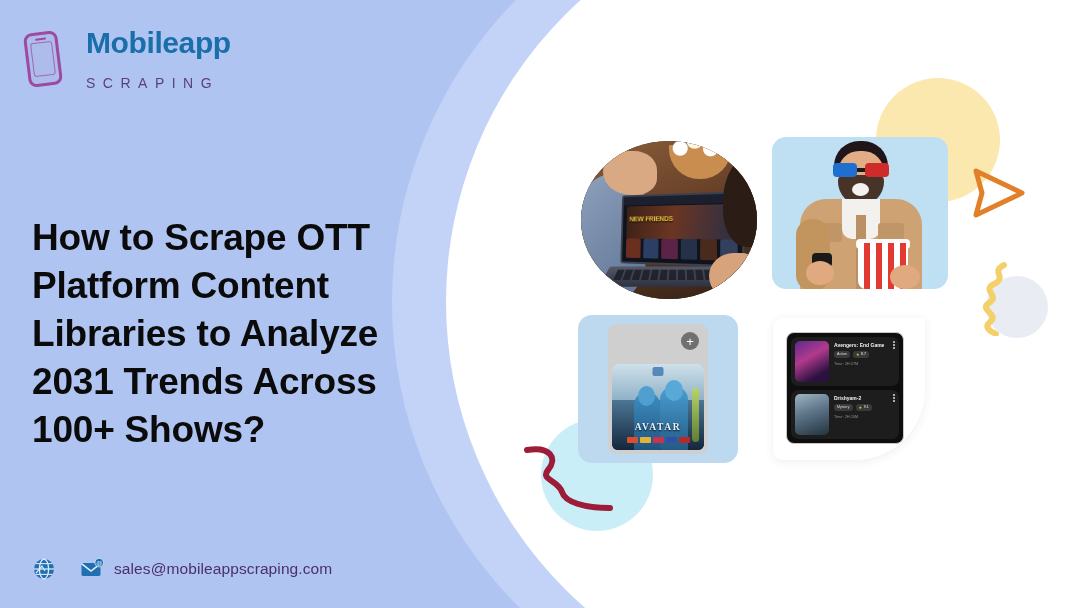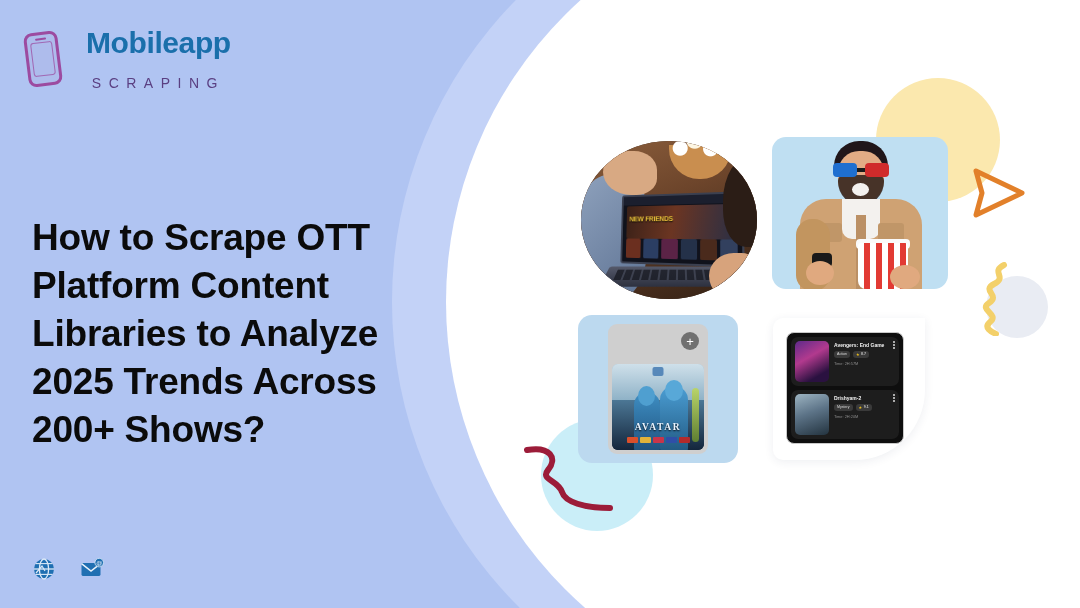--- a/index.html
+++ b/index.html
@@ -51,21 +51,21 @@
     top:2.5px; width:11px; height:2px;
     background:#9c4ba0; border-radius:2px;
   }
   .logo-text{ line-height:1; }
   .logo-main{
     font-size:30px; font-weight:700; color:#1a6fab;
     letter-spacing:-0.4px;
   }
   .logo-sub{
     font-size:14px; color:#5a3f82; letter-spacing:7.5px;
-    margin-top:18px; font-weight:400;text-align:center;
+    margin-top:18px; font-weight:400;
   }
 
   
   .headline{
     position:absolute;
     left:32px; top:214px;
     width:420px;
     font-size:37px;
     font-weight:700;
     line-height:1.30;
@@ -282,21 +282,21 @@
 <div class="bg-white"></div>
 
 <div class="logo">
   <div class="logo-phone"></div>
   <div class="logo-text">
     <div class="logo-main">Mobileapp</div>
     <div class="logo-sub">SCRAPING</div>
   </div>
 </div>
 
-<h1 class="headline">How to Scrape OTT Platform Content Libraries to Analyze 2025 Trends Across 200+ Shows?</h1>
+<h1 class="headline">How to Scrape OTT Platform Content Libraries to Analyze 2031 Trends Across 100+ Shows?</h1>
 
 <div class="collage">
 
   <div class="yellow-blob"></div>
   <div class="grey-blob"></div>
   <div class="cyan-blob"></div>
 
   <svg class="play-tri" width="66" height="62" viewBox="0 0 66 62">
     <path d="M10 8 L56 30 L10 52 L16 30 Z" fill="none" stroke="#e2802a" stroke-width="5" stroke-linejoin="round" stroke-linecap="round"></path>
   </svg>
@@ -451,15 +451,16 @@
     </svg>
   </div>
 
   <div class="f-item">
     <svg class="mail-ico" viewBox="0 0 24 24">
       <rect x="1.5" y="6" width="19" height="13" rx="1.4" fill="#1f6fb2"></rect>
       <path d="M1.5 6.6 L11 14 L20.5 6.6" fill="none" stroke="#eaf3fb" stroke-width="1.5"></path>
       <circle cx="19.2" cy="5.6" r="4.3" fill="#1f6fb2" stroke="#cfe4f6" stroke-width="0.9"></circle>
       <text x="19.2" y="7.6" font-size="6" fill="#eaf3fb" text-anchor="middle" font-family="'Liberation Sans',sans-serif">@</text>
     </svg>
+    <span class="f-text">sales@mobileappscraping.com</span>
   </div>
 
 </div>
 
 </body></html>

